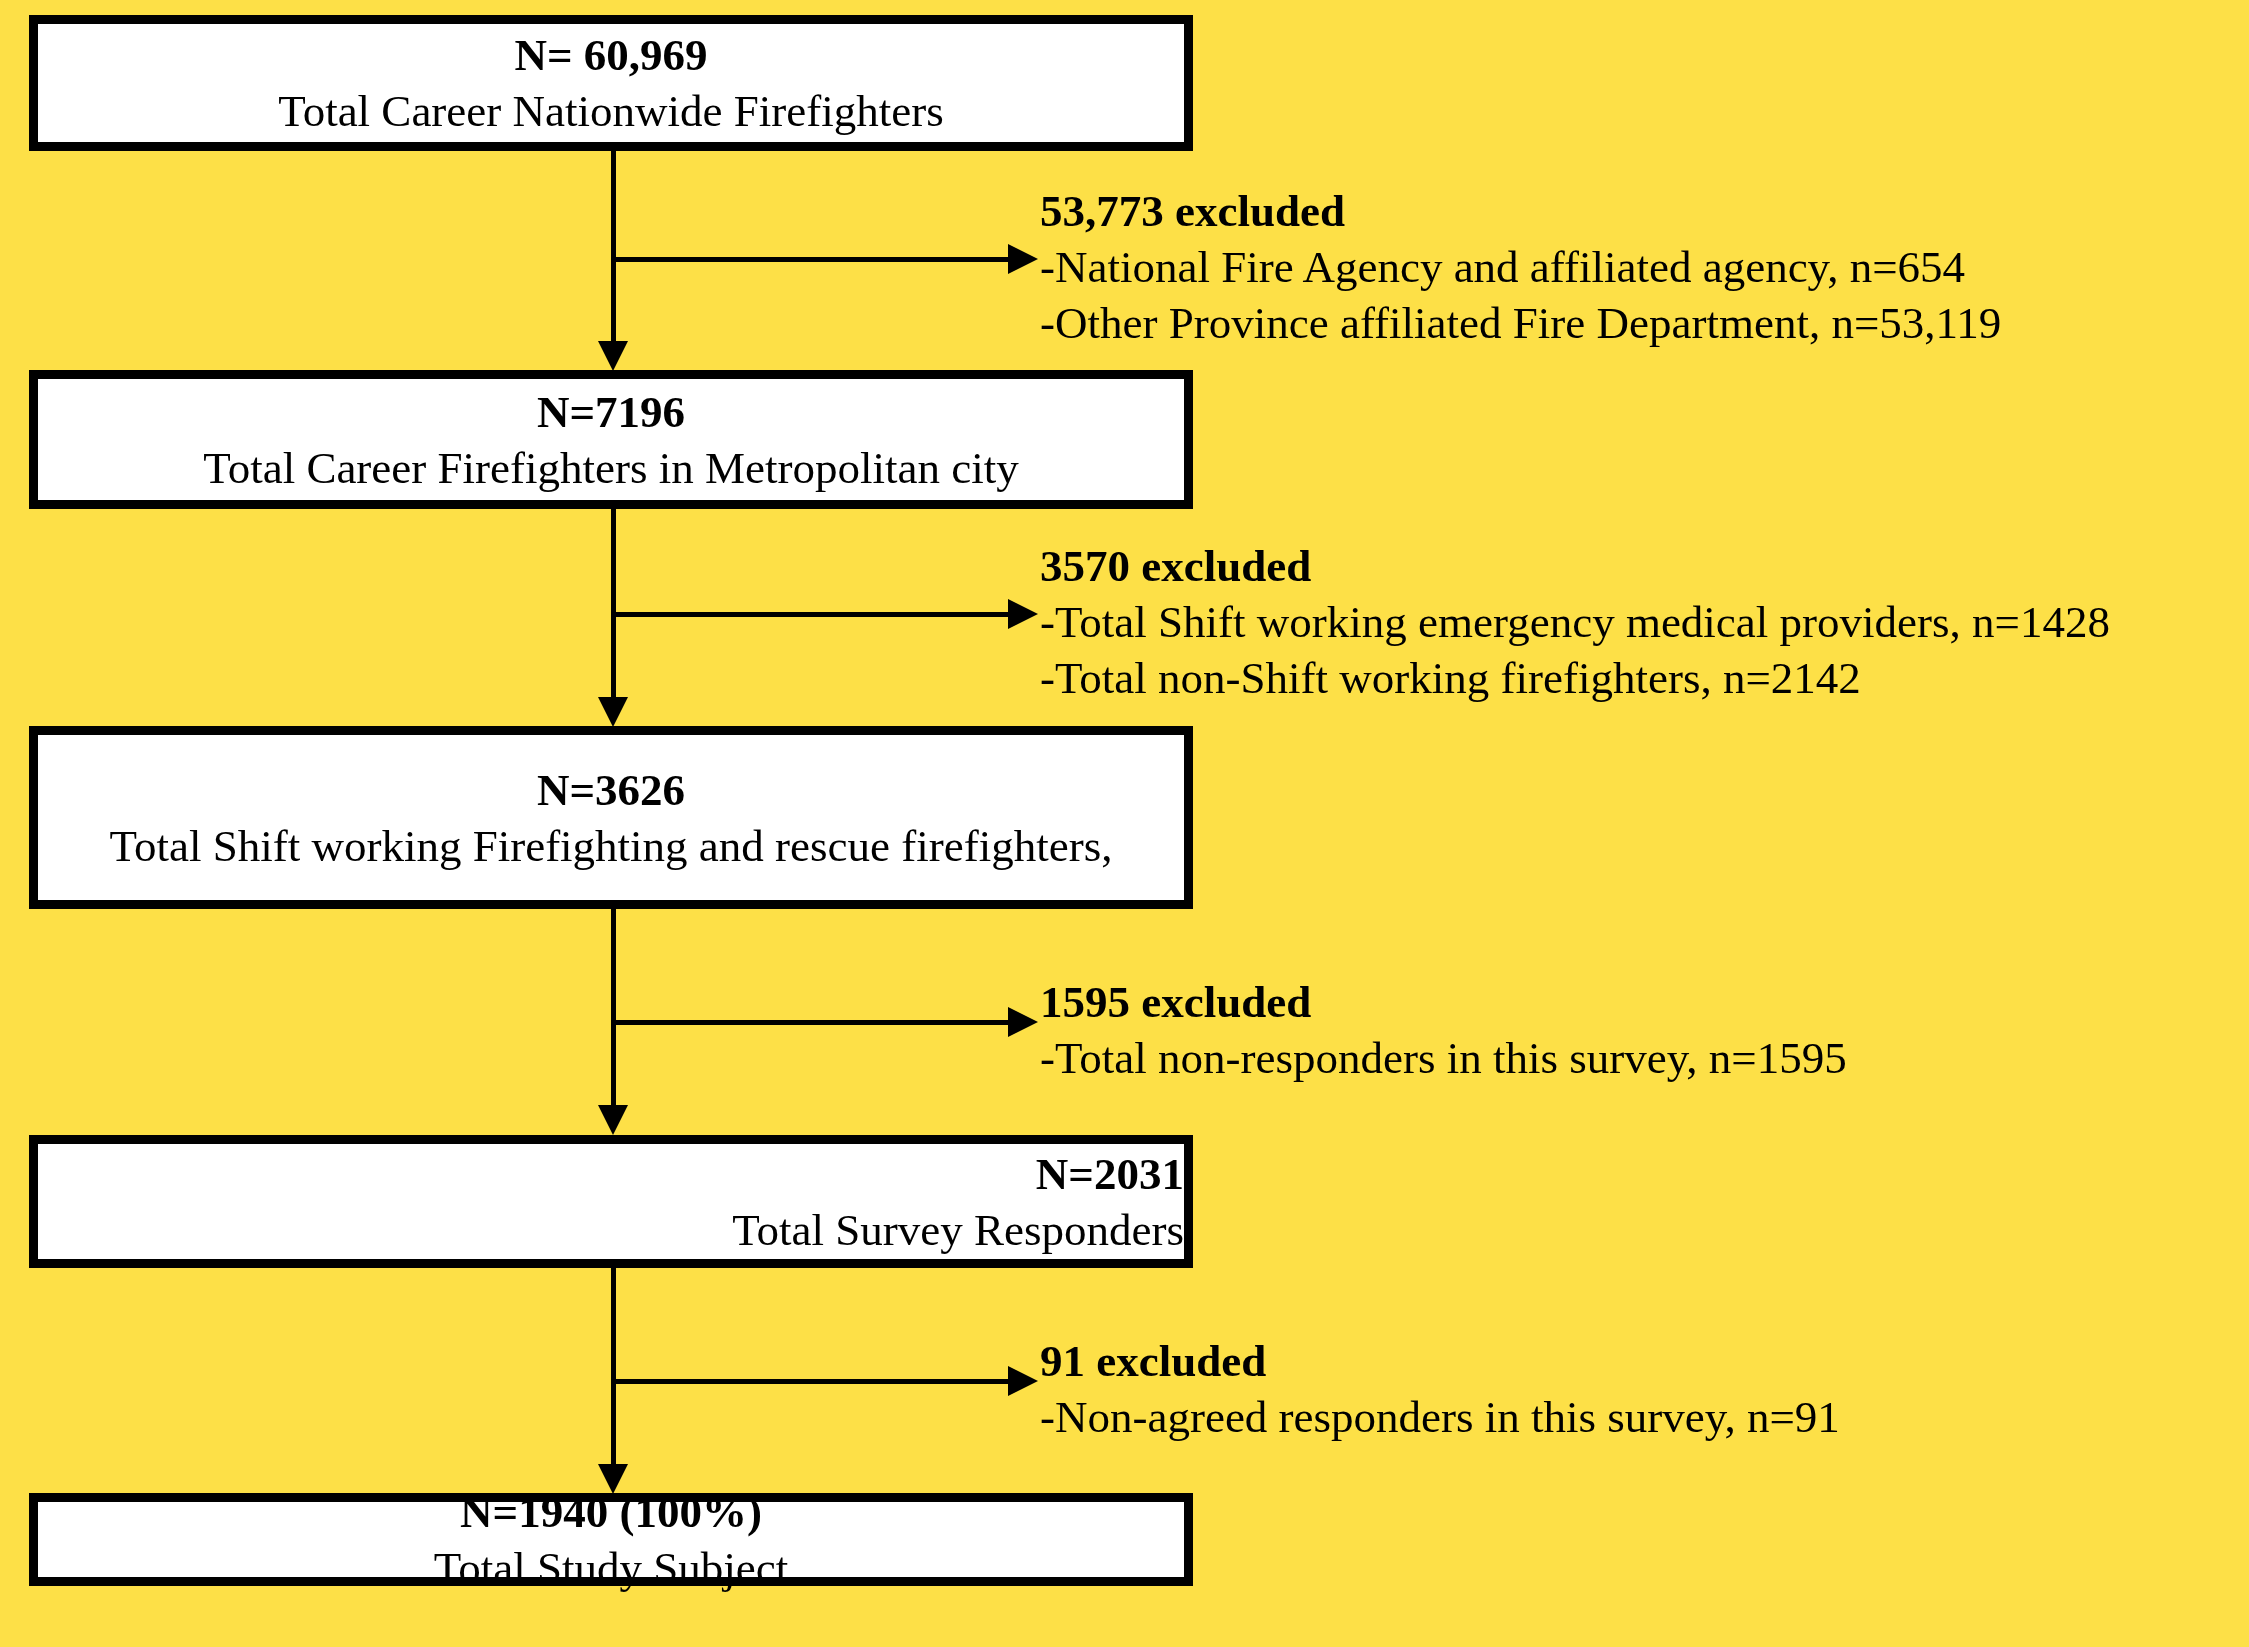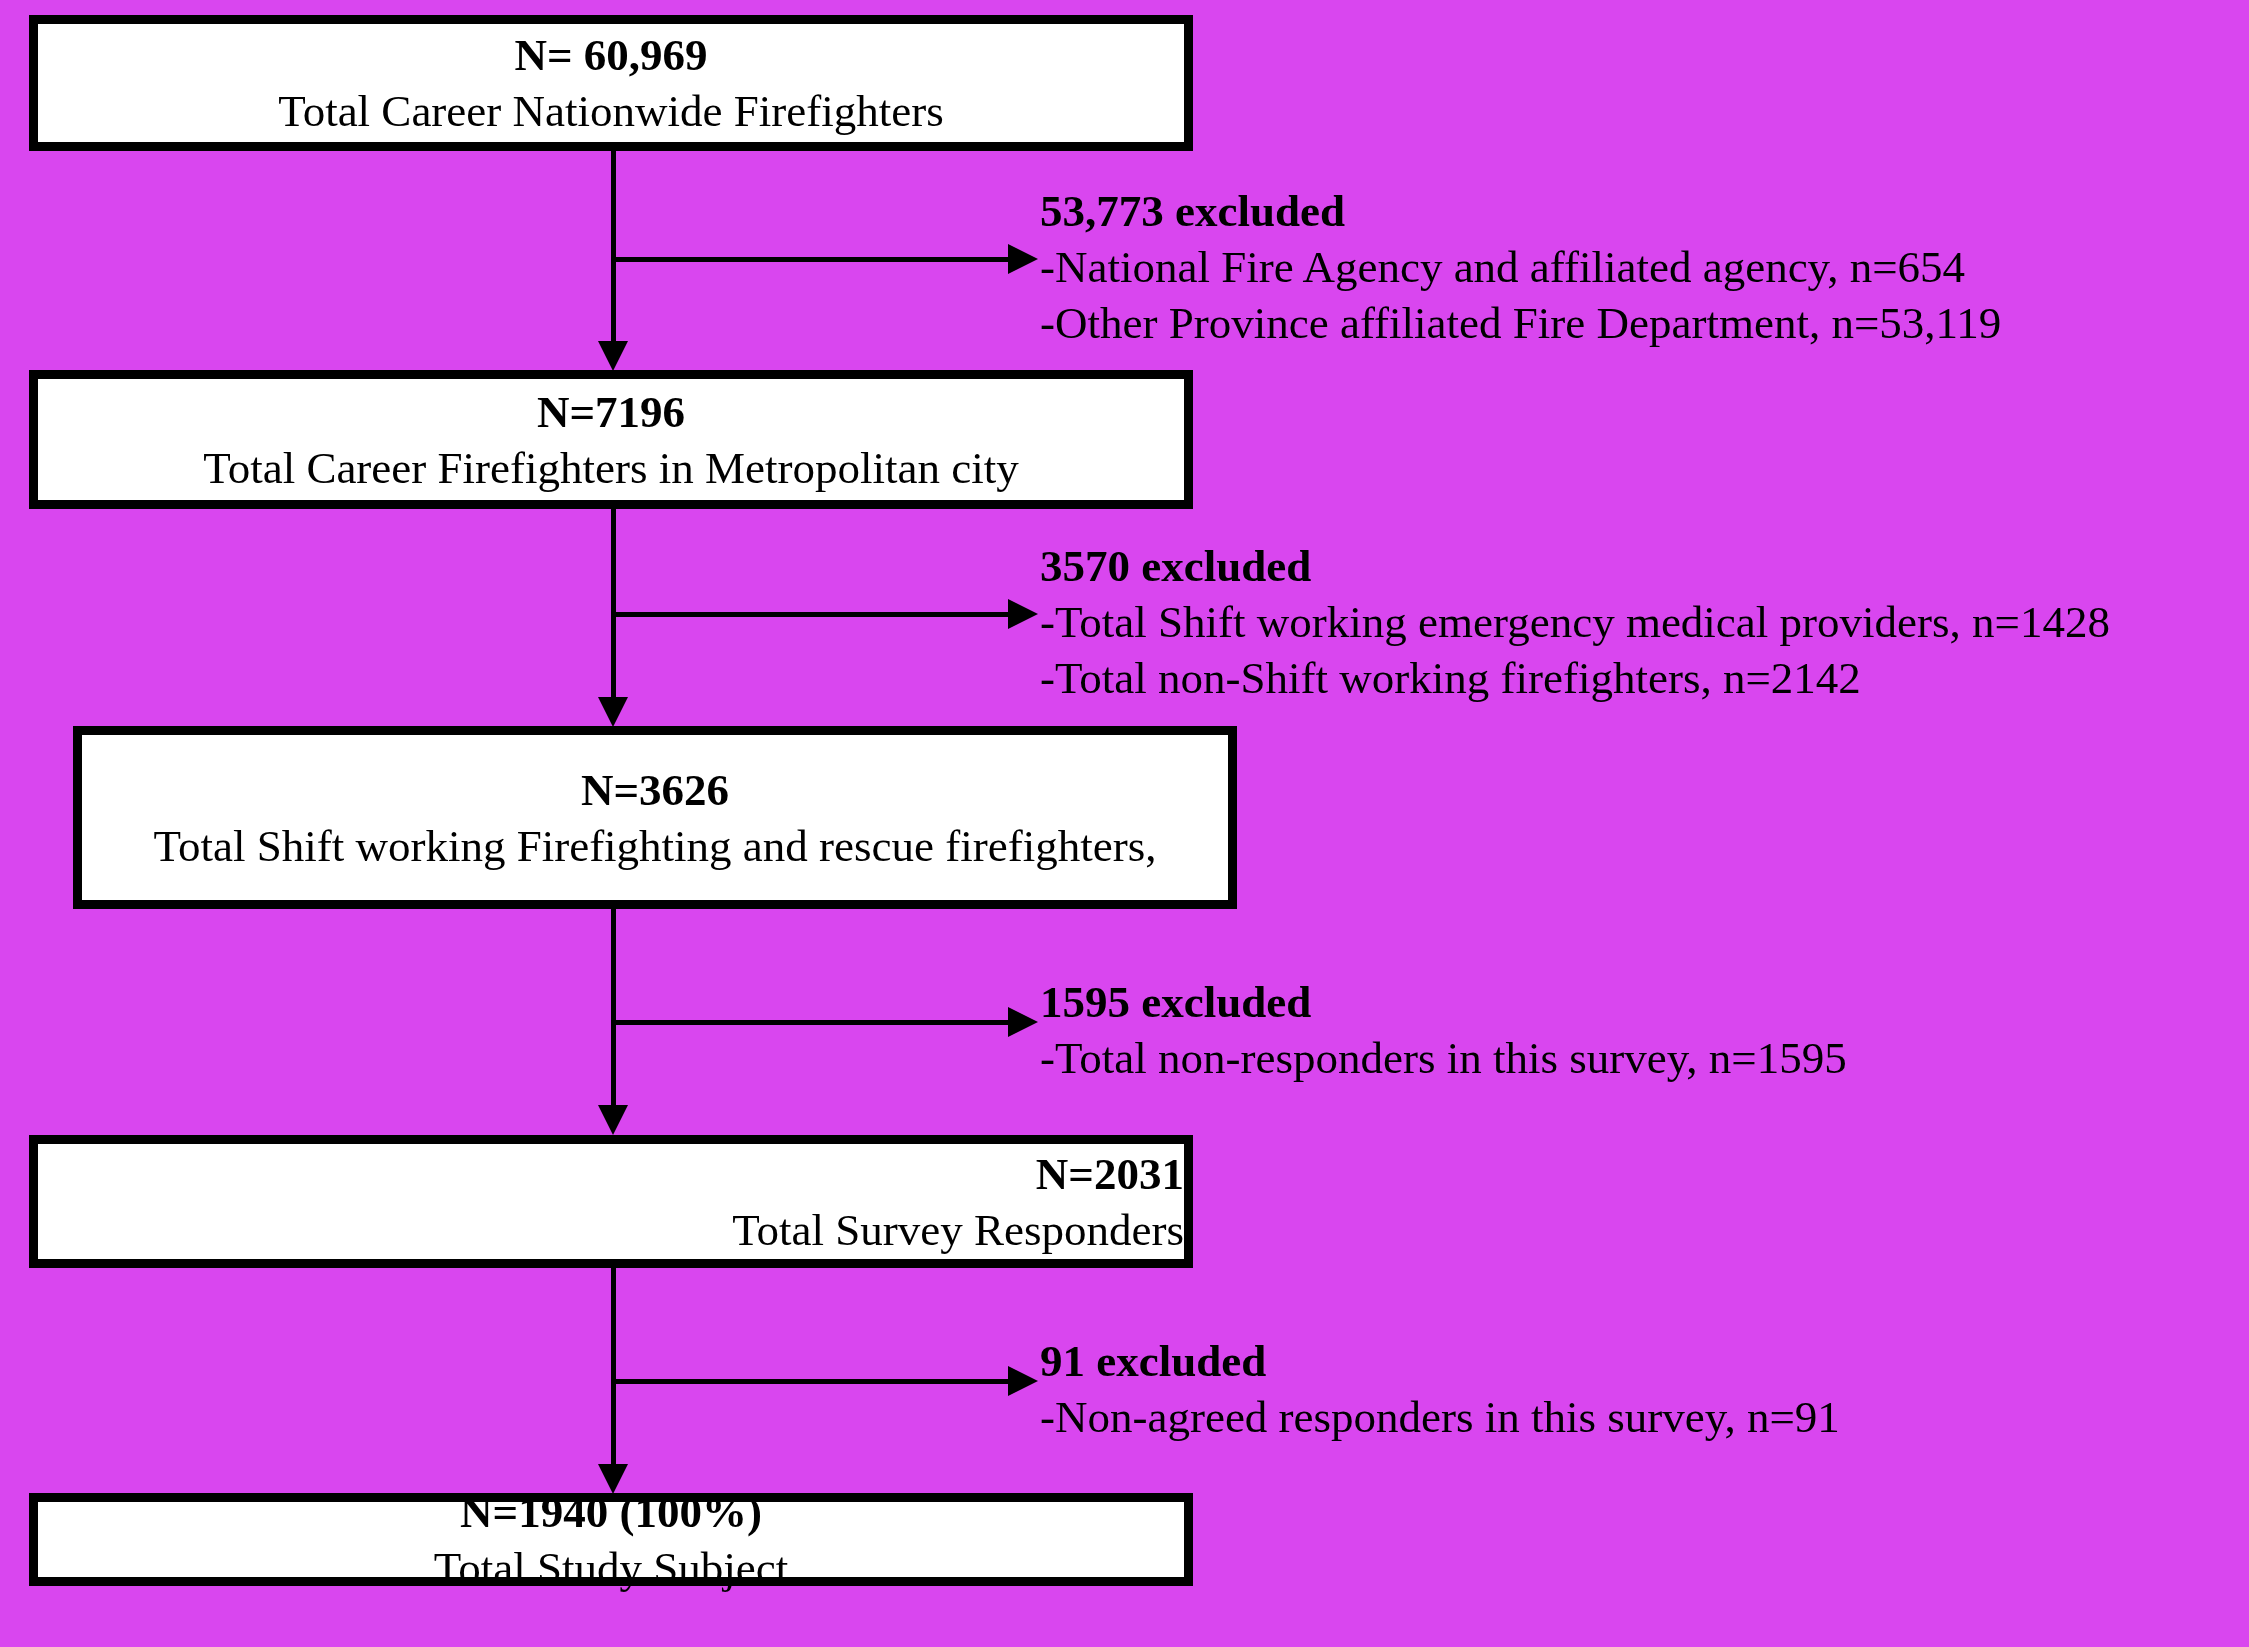--- a/index.html
+++ b/index.html
@@ -4,21 +4,21 @@
 <style>
   html, body {
     margin: 0;
     padding: 0;
     background: #ffffff;
   }
   .canvas {
     position: relative;
     width: 2250px;
     height: 1647px;
-    background: #d946ef;
+    background: #fde047;
     color: #000000;
     font-family: "Liberation Serif", "DejaVu Serif", serif;
   }
 
   
   .flow-box {
     position: absolute;
     left: 29px;
     width: 1164px;
     box-sizing: border-box;
@@ -29,21 +29,21 @@
     justify-content: center;
     align-items: center;
     text-align: center;
     font-size: 45px;
     line-height: 56px;
   }
   .flow-box .n-line { font-weight: bold; }
 
   .box-1 { top:   15px; height: 136px; }
   .box-2 { top:  370px; height: 139px; }
-  .box-3 { top: 726px; height: 183px; margin-left: 44px; }
+  .box-3 { top: 726px; height: 183px; }
   .box-4 { top: 1135px; height: 133px; align-items: flex-end; }
   .box-5 { top: 1493px; height: 93px; }
 
   
   .vline {
     position: absolute;
     left: 611px;
     width: 4.8px;
     background: #000000;
   }

